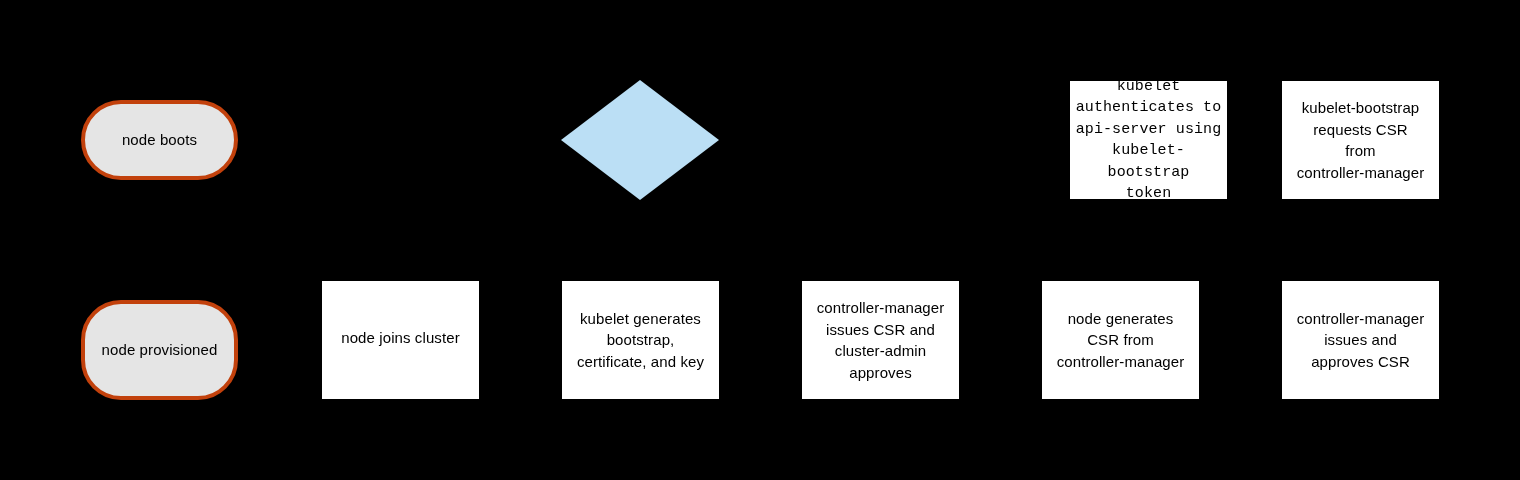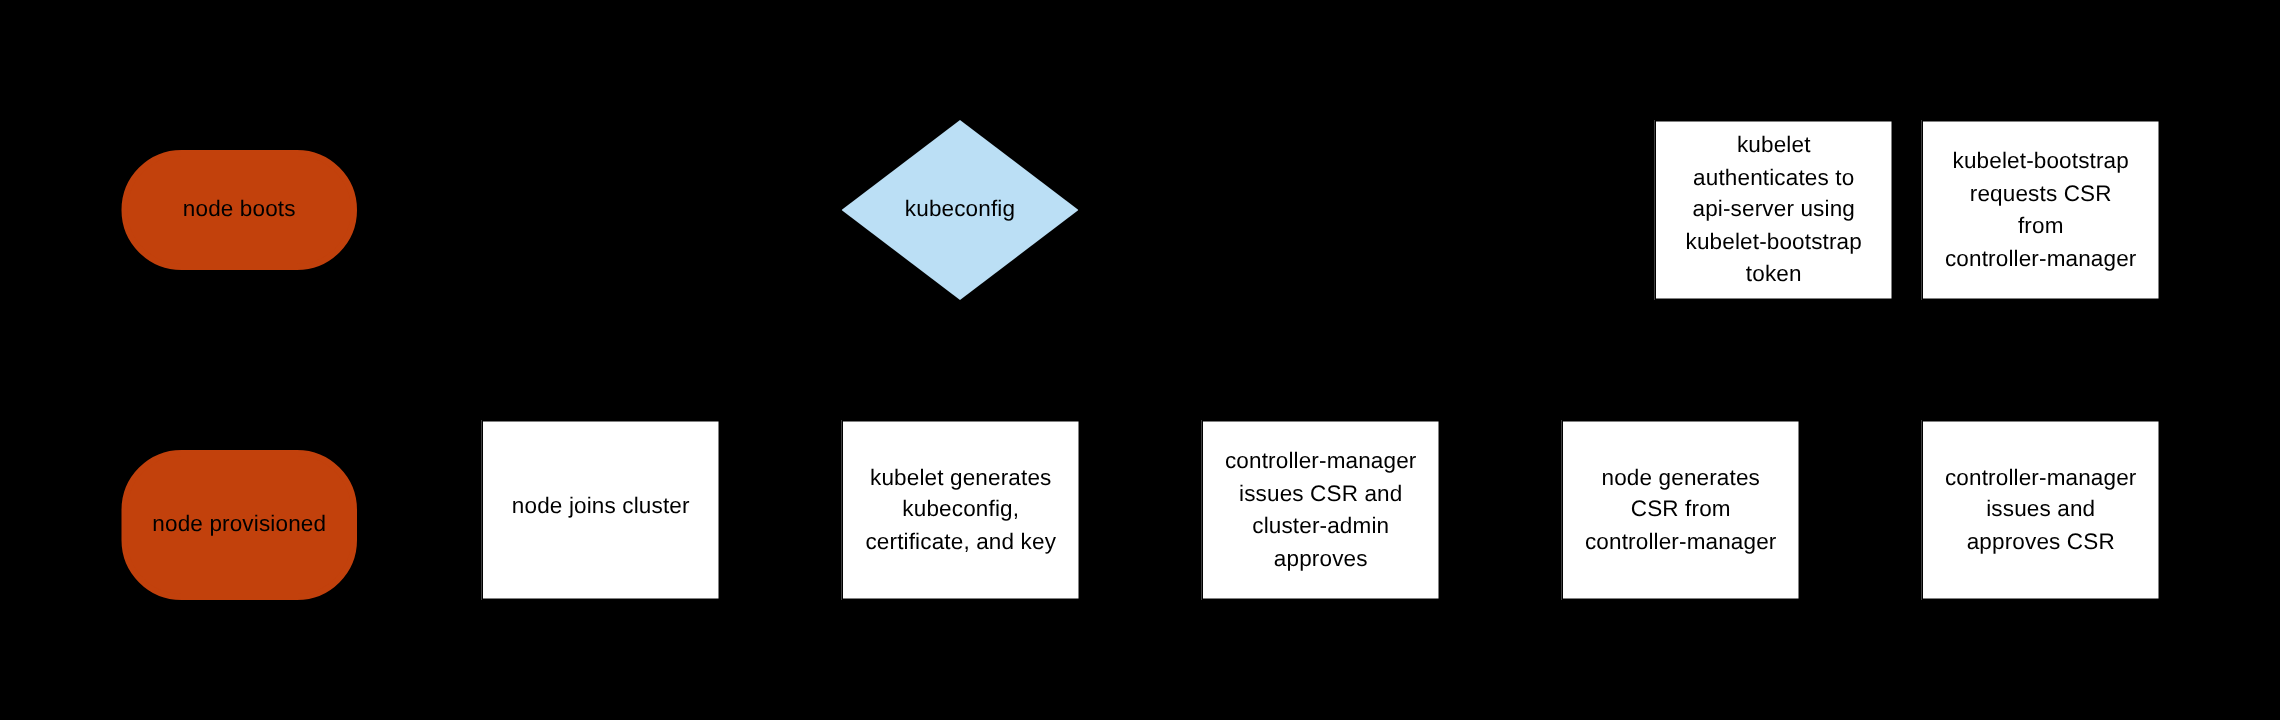--- a/index.html
+++ b/index.html
@@ -33,21 +33,21 @@
     padding: 0 2px;
     white-space: pre-line;
   }
   
   .shape-rect {
     background: #ffffff;
     border: 1px solid #000000;
   }
   
   .shape-pill {
-    background: #c2410c;
+    background: #e5e5e5;
     border: 4px solid #c2410c;
     border-radius: 40px;
   }
   
   .shape-diamond {
     background: transparent;
     border: none;
   }
   .shape-diamond .diamond-bg {
     position: absolute;
@@ -75,25 +75,24 @@
 
 <div id="canvas">
 
   <div class="node shape-pill" style="left:81px; top:100px; width:157px; height:80px;">
     <span class="label">node boots</span>
   </div>
 
 
   <div class="node shape-diamond" style="left:561px; top:80px; width:158px; height:120px;">
     <span class="diamond-bg"></span>
-    <span class="label">kubeconfig</span>
   </div>
 
 
-  <div class="node shape-rect" style="left:1103px; top:80px; width:159px; height:120px;">
+  <div class="node shape-rect" style="left:1069px; top:80px; width:159px; height:120px;font-family:Liberation Mono, monospace;">
     <span class="label">kubelet
 authenticates to
 api-server using
 kubelet-bootstrap
 token</span>
   </div>
 
   <div class="node shape-rect" style="left:1281px; top:80px; width:159px; height:120px;">
     <span class="label">kubelet-bootstrap
 requests CSR
@@ -104,21 +103,21 @@
   <div class="node shape-pill" style="left:81px; top:300px; width:157px; height:100px;">
     <span class="label">node provisioned</span>
   </div>
 
   <div class="node shape-rect nudge-up" style="left:321px; top:280px; width:159px; height:120px;">
     <span class="label">node joins cluster</span>
   </div>
 
   <div class="node shape-rect" style="left:561px; top:280px; width:159px; height:120px;">
     <span class="label">kubelet generates
-kubeconfig,
+bootstrap,
 certificate, and key</span>
   </div>
 
   <div class="node shape-rect" style="left:801px; top:280px; width:159px; height:120px;">
     <span class="label">controller-manager
 issues CSR and
 cluster-admin
 approves</span>
   </div>
 

